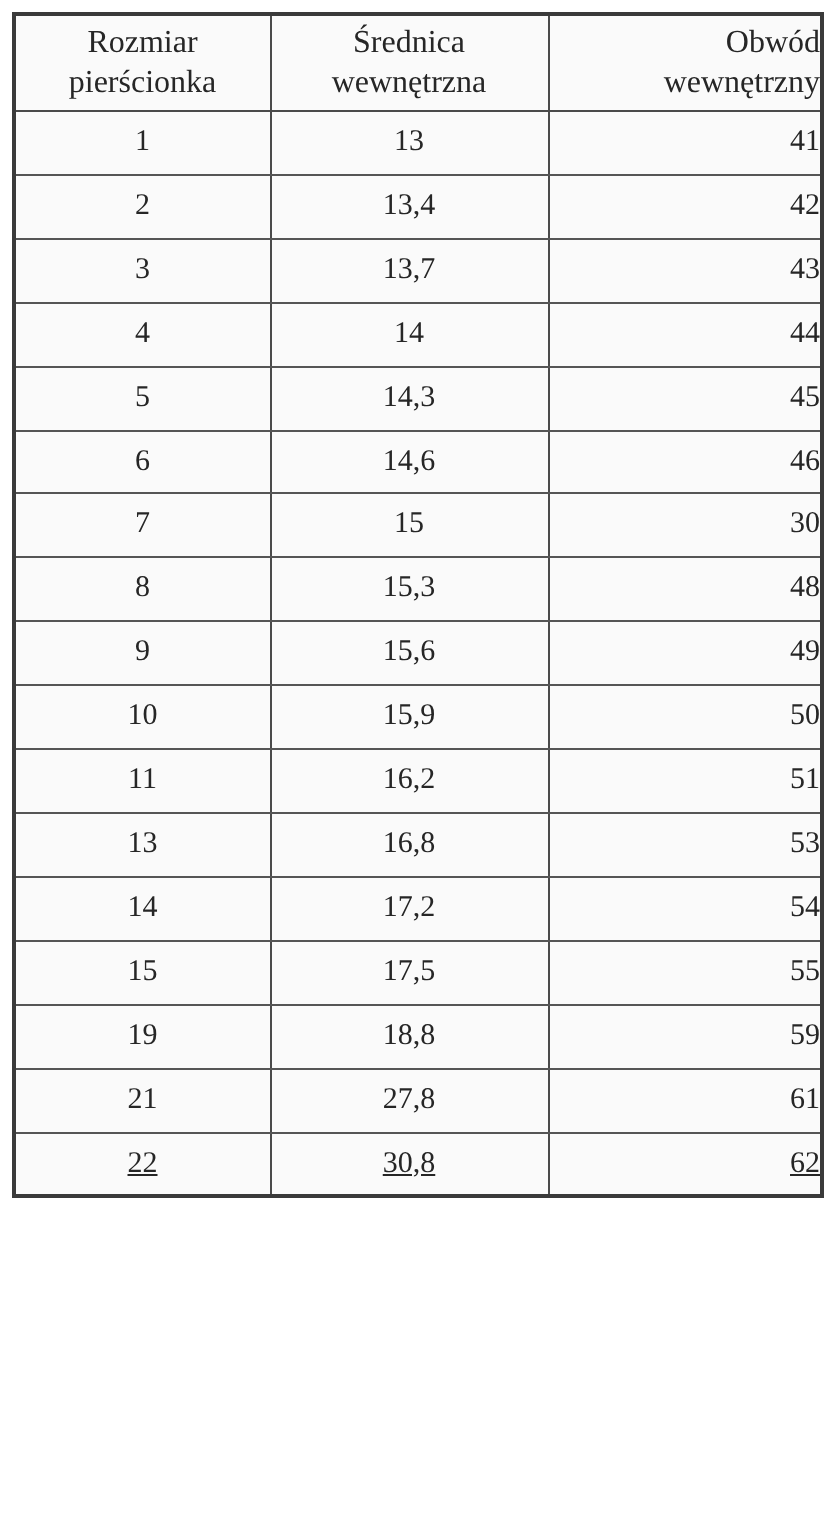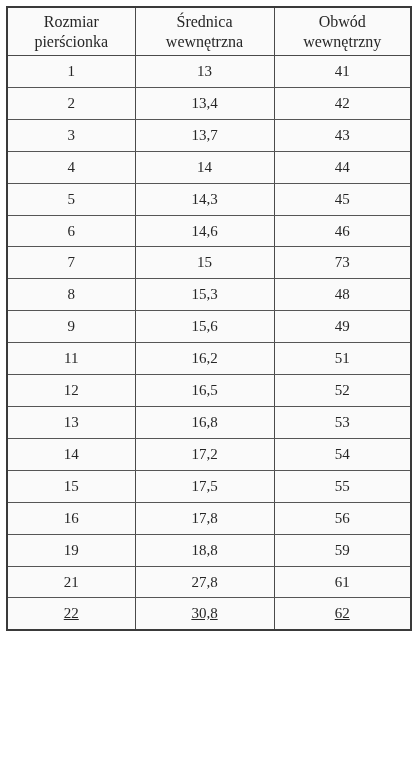--- a/index.html
+++ b/index.html
@@ -41,20 +41,21 @@
     color: #262626;
     background: #fafafa;
     border-right: 1px solid #4a4a4a;
     border-bottom: 1px solid #555555;
     padding: 0;
   }
 
   .ring-table th:last-child,
   .ring-table td:last-child {
     border-right: none;
+    text-align: right;
   }
 
   .ring-table tbody tr:last-child td {
     border-bottom: none;
     text-decoration: underline;
   }
 
   .ring-table thead th {
     height: 47px;
     font-weight: normal;
@@ -130,61 +131,56 @@
           <td>45</td>
         </tr>
         <tr>
           <td>6</td>
           <td>14,6</td>
           <td>46</td>
         </tr>
         <tr>
           <td>7</td>
           <td>15</td>
-          <td>73</td>
+          <td>30</td>
         </tr>
         <tr>
           <td>8</td>
           <td>15,3</td>
           <td>48</td>
         </tr>
         <tr>
           <td>9</td>
           <td>15,6</td>
           <td>49</td>
         </tr>
         <tr>
+          <td>10</td>
+          <td>15,9</td>
+          <td>50</td>
+        </tr>
+        <tr>
           <td>11</td>
           <td>16,2</td>
           <td>51</td>
-        </tr>
-        <tr>
-          <td>12</td>
-          <td>16,5</td>
-          <td>52</td>
         </tr>
         <tr>
           <td>13</td>
           <td>16,8</td>
           <td>53</td>
         </tr>
         <tr>
           <td>14</td>
           <td>17,2</td>
           <td>54</td>
         </tr>
         <tr>
           <td>15</td>
           <td>17,5</td>
           <td>55</td>
-        </tr>
-        <tr>
-          <td>16</td>
-          <td>17,8</td>
-          <td>56</td>
         </tr>
         <tr>
           <td>19</td>
           <td>18,8</td>
           <td>59</td>
         </tr>
         <tr>
           <td>21</td>
           <td>27,8</td>
           <td>61</td>

